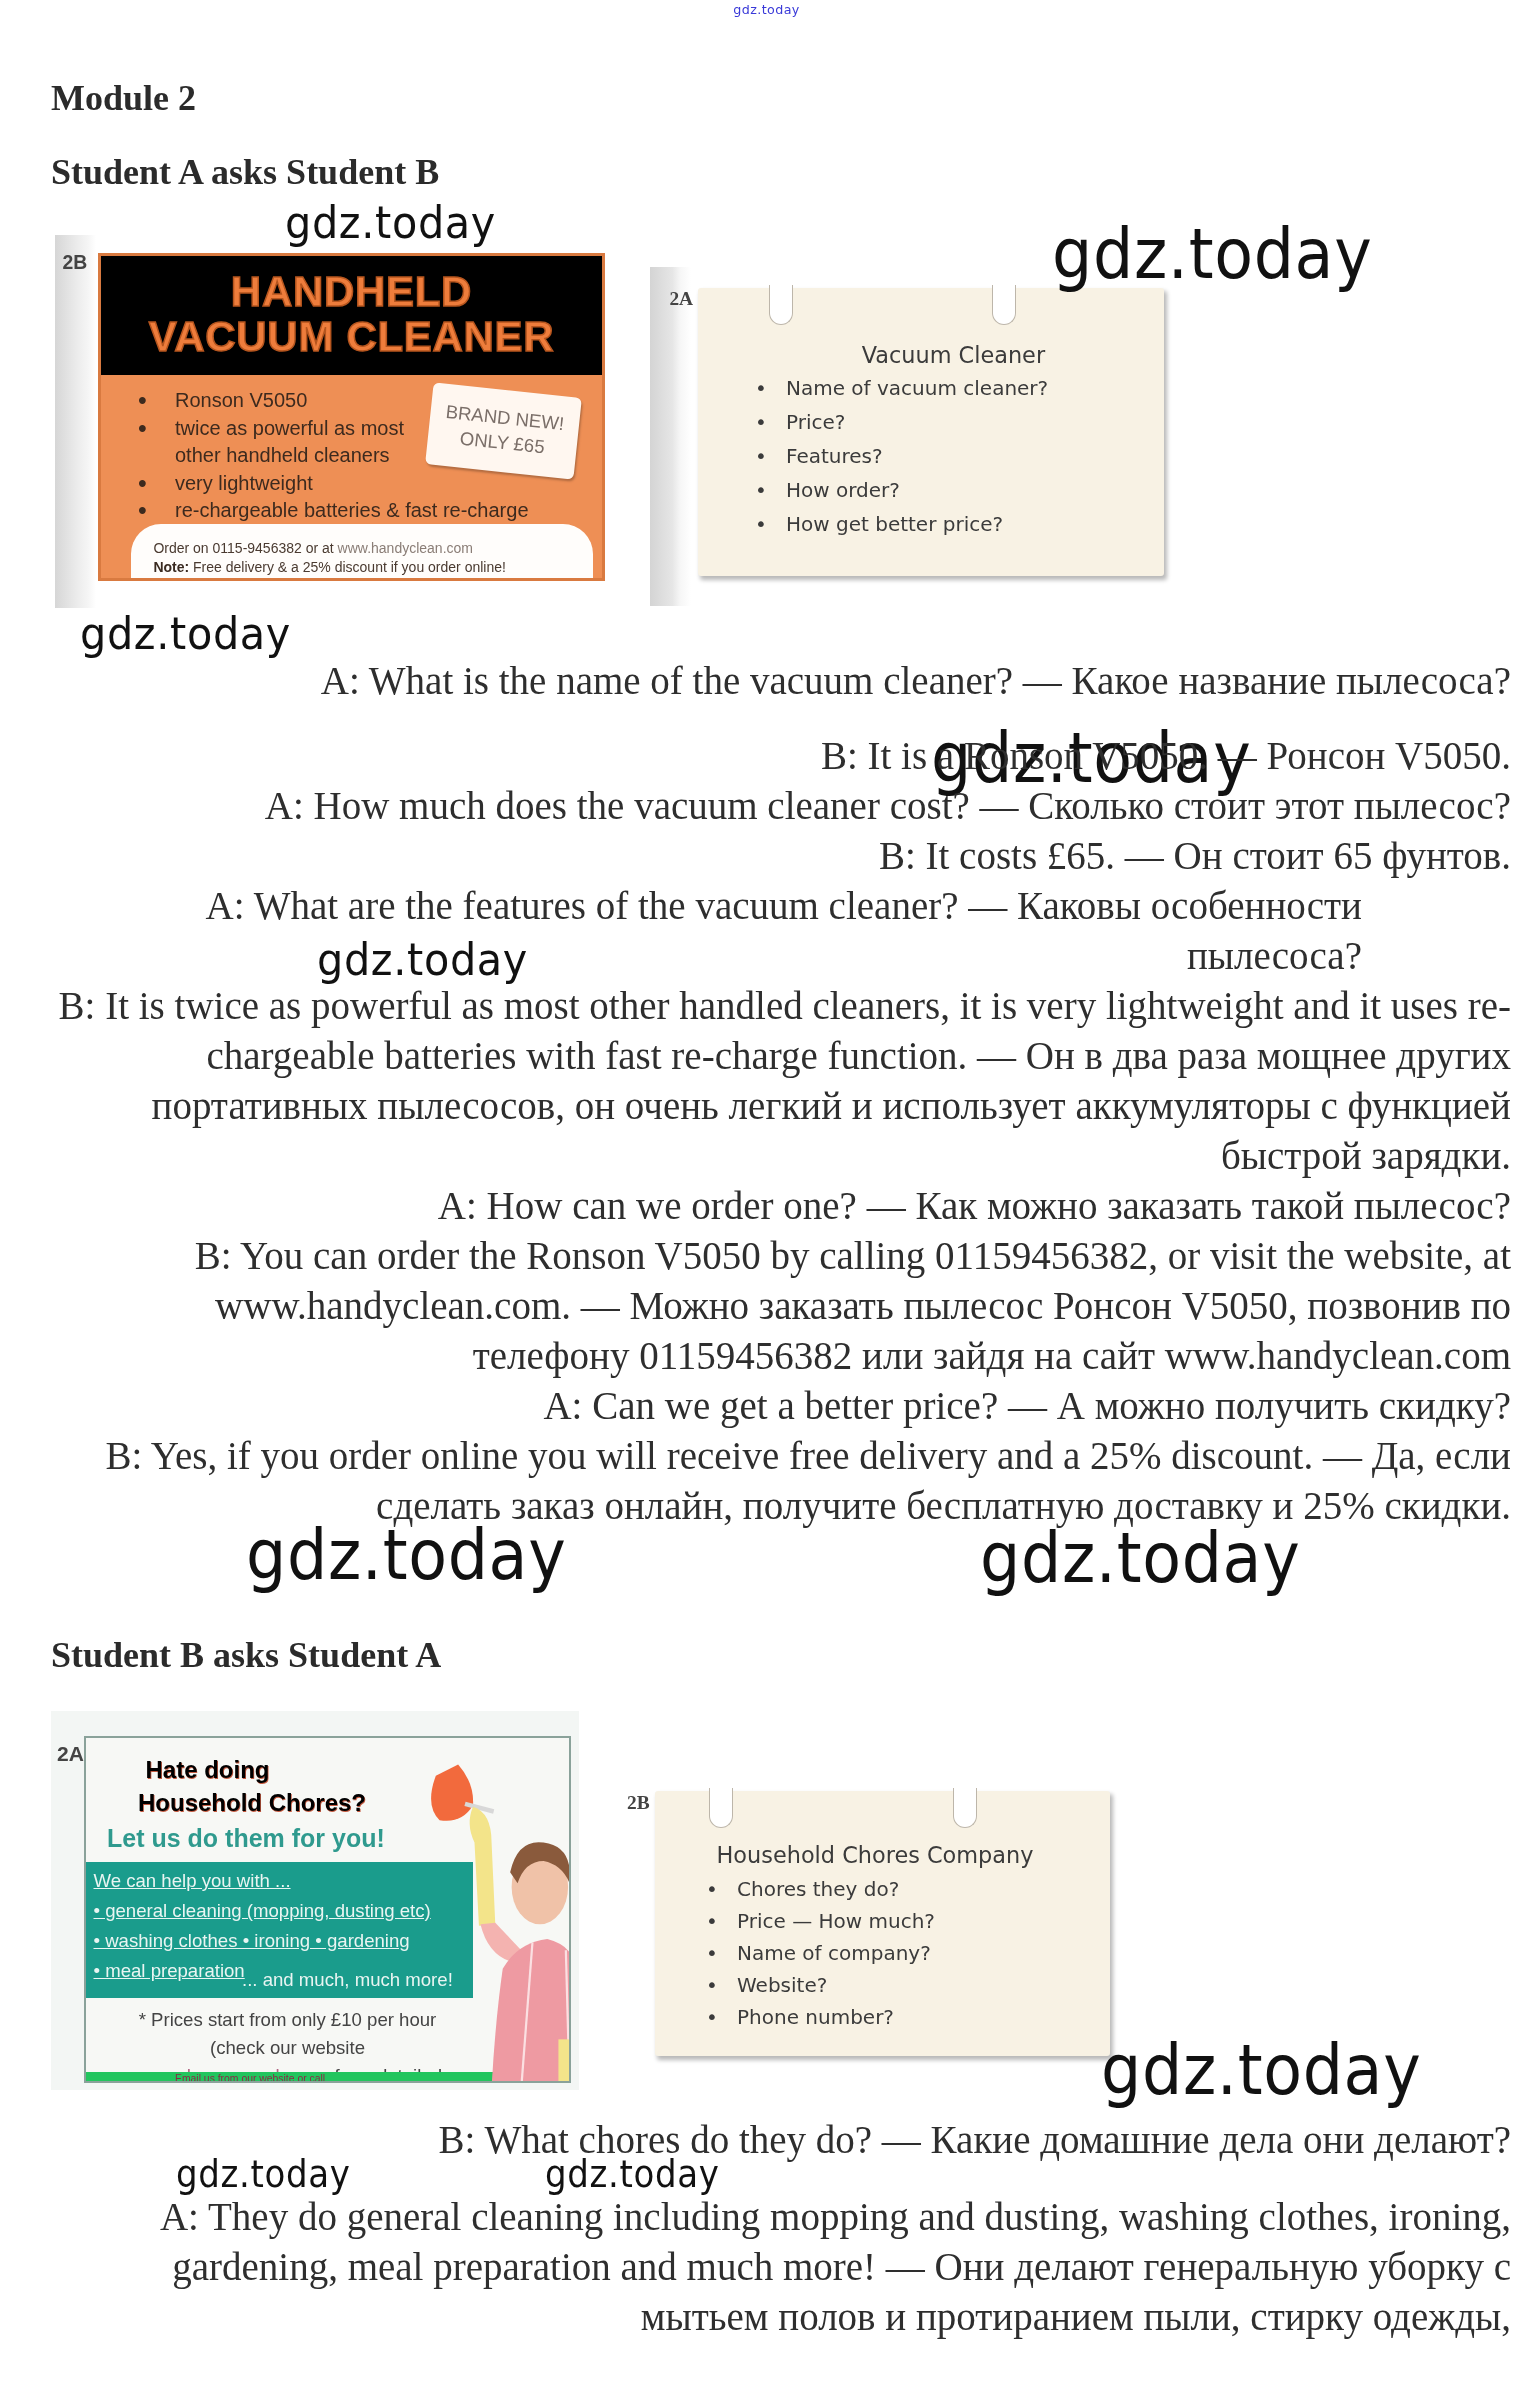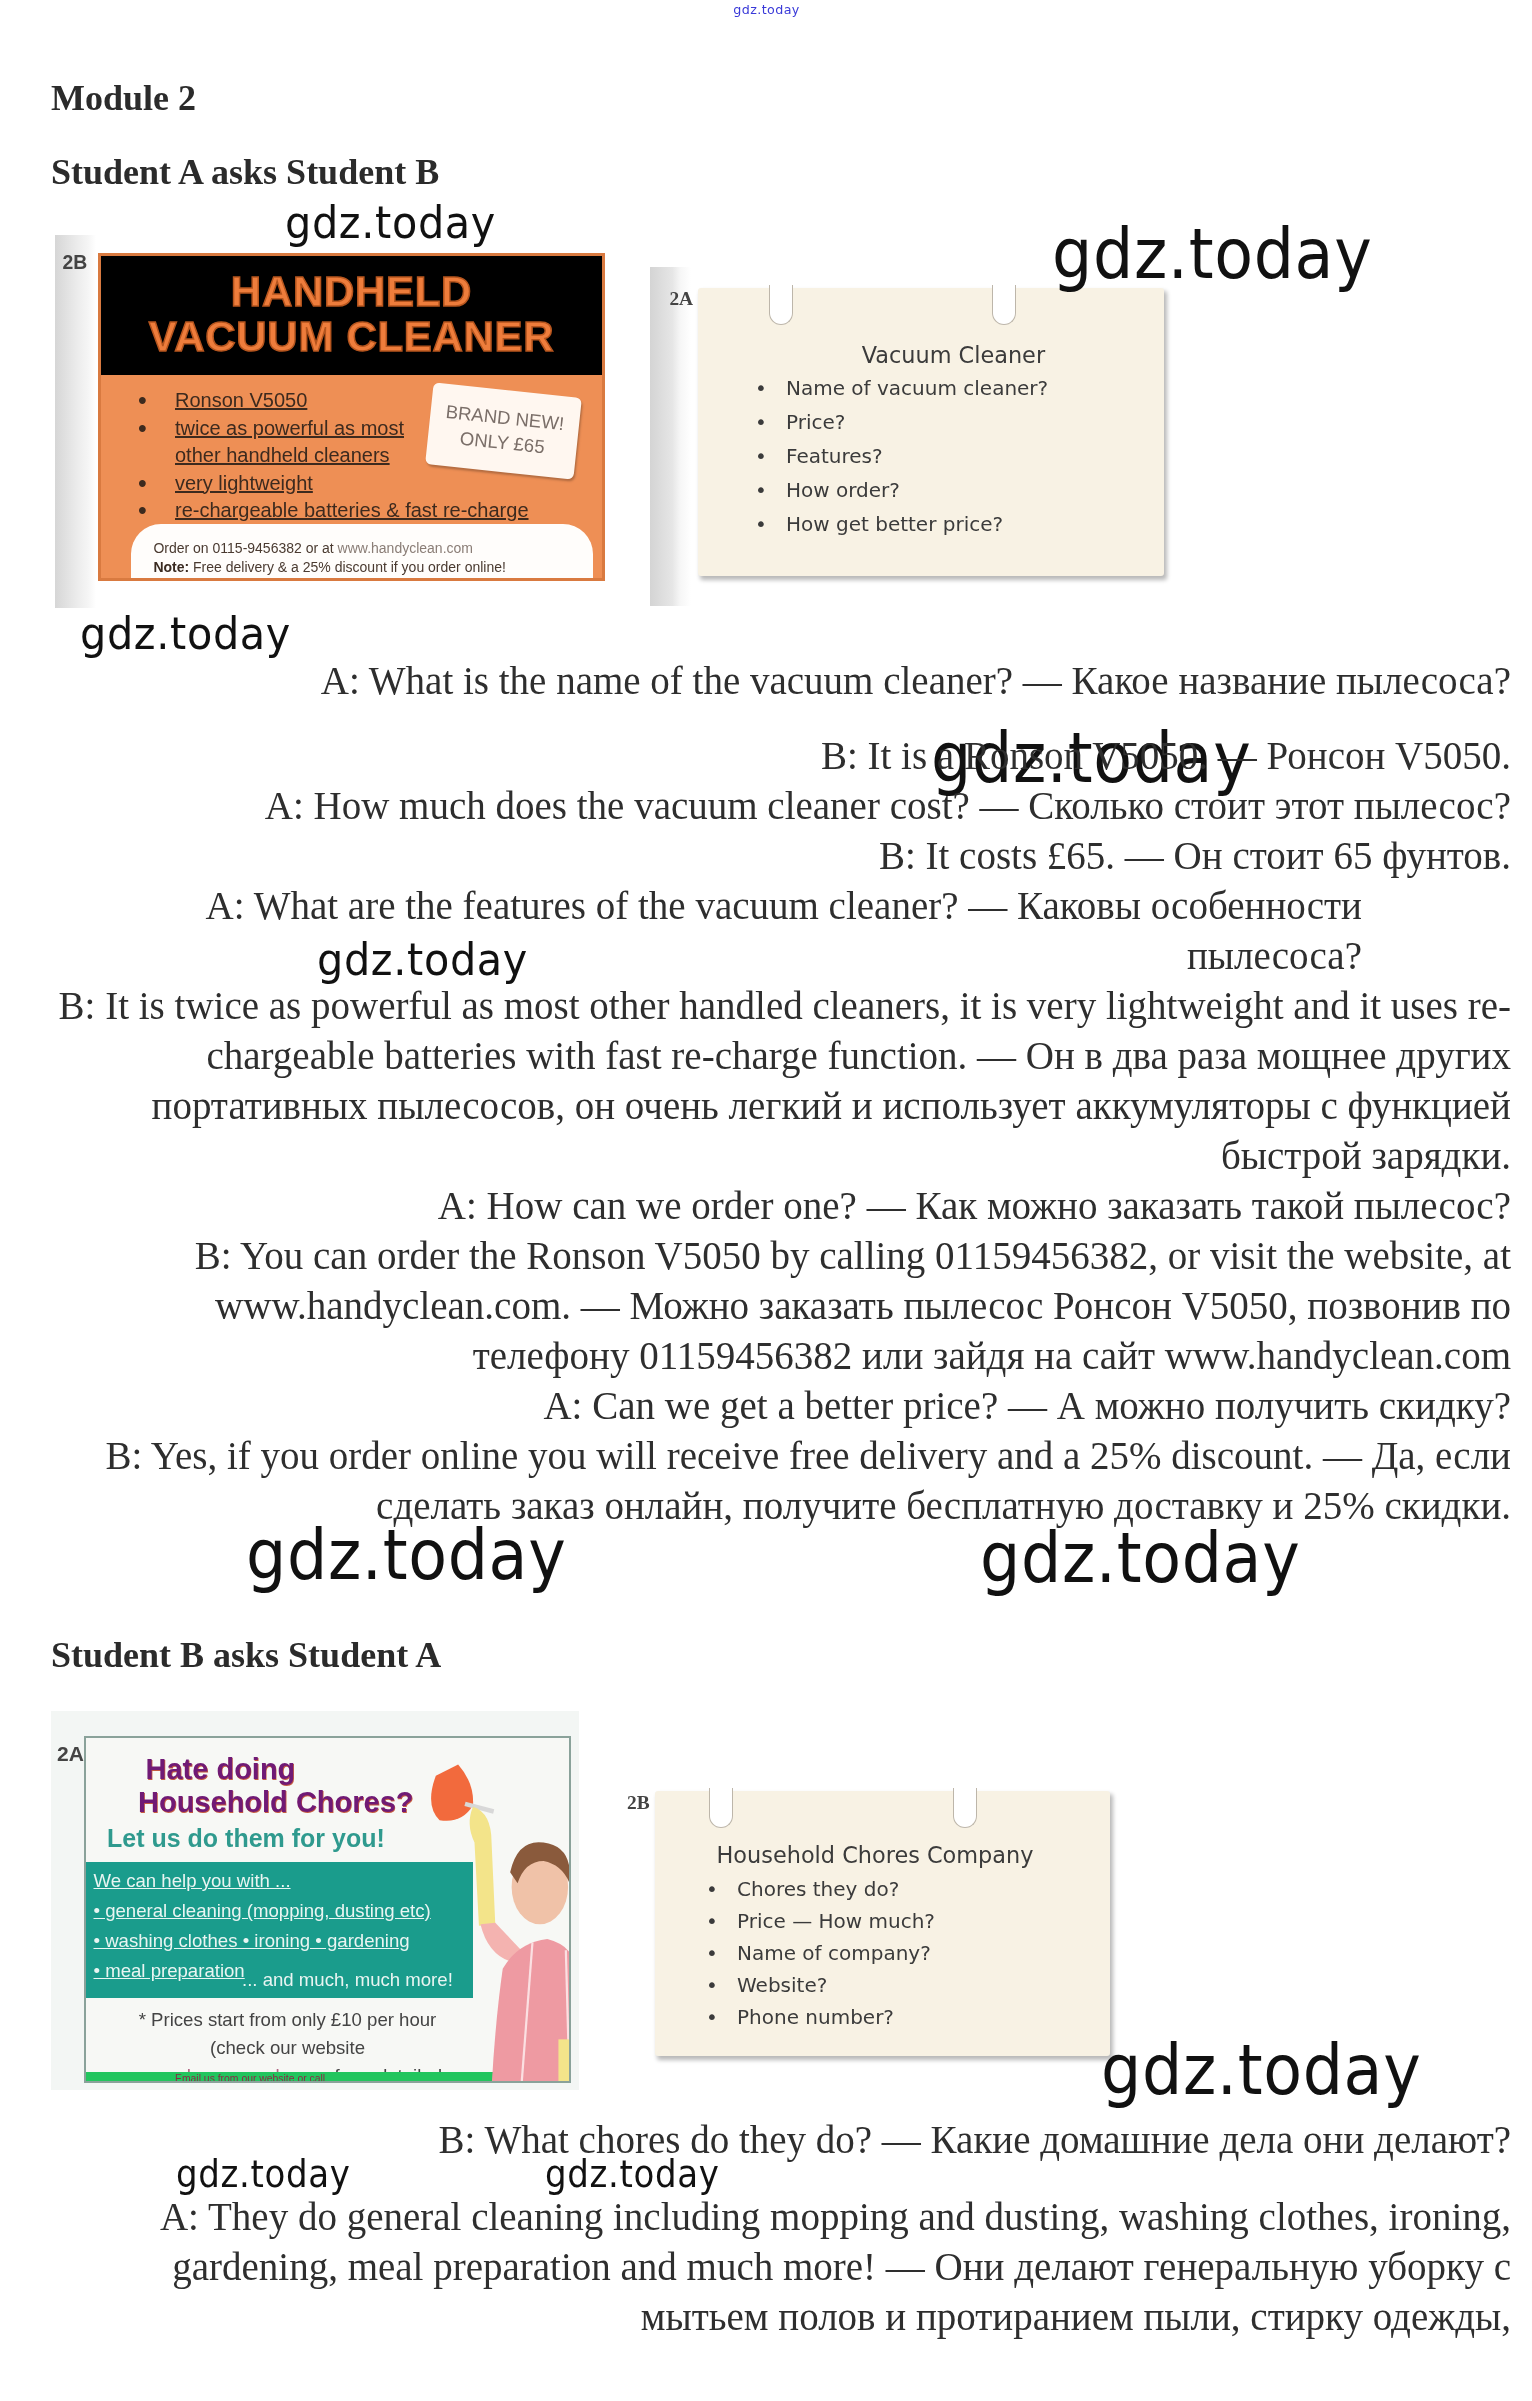--- a/index.html
+++ b/index.html
@@ -11,42 +11,42 @@
   .dialog { left:51px; width:1460px; font-size:39px; line-height:50px; color:#2e2e2e; margin:0;text-align:right; }
   .dialog p { margin:0; white-space:pre-wrap; }
 
   
   .vac-ad { left:55px; top:235px; width:560px; height:373px; background:linear-gradient(90deg,#d6d6d6 0%,#ececec 22.4px,#f5f5f5 33px,#fff 41px); }
   .vac-ad .tag { left:7.5px; top:16.4px; font-family:"Liberation Sans", sans-serif; font-weight:bold; font-size:19.4px; color:#444; }
   .vac-frame { left:43px; top:18px; width:507px; height:328px; background:#ee8f55; border:3px solid #d97a40; box-sizing:border-box; overflow:hidden; }
   .vac-head { left:0; top:0; width:100%; height:119px; background:#000000; }
   .vac-title { width:100%; text-align:center; font-family:"Liberation Sans", sans-serif; font-weight:900; color:#ee7d3c; -webkit-text-stroke:1.5px #b6551e; letter-spacing:0.7px; line-height:45px; font-size:42px; }
   .vac-list { left:37px; top:131px; width:283px; margin:0; padding:0; list-style:none; font-family:"Liberation Sans", sans-serif; font-size:20px; color:#3d2a1e; line-height:27.6px; }
-  .vac-list li { position:relative; padding-left:37px;text-decoration:underline; }
+  .vac-list li { position:relative; padding-left:37px; }
   .vac-list li:before { content:"•"; position:absolute; left:0; top:0; font-size:25px; }
   .brand-badge { left:328px; top:134px; width:149px; height:82px; background:#fff7f0; transform:rotate(6deg); border-radius:6px; box-shadow:1.5px 2.2px 2.2px rgba(0,0,0,0.25); text-align:center; font-family:"Liberation Sans", sans-serif; font-size:18.6px; color:#7a6e68; line-height:25px; padding-top:15px; box-sizing:border-box; }
   .vac-order { left:30px; top:268px; width:462px; height:56px; background:#fffdfb; border-radius:30px 30px 0 0; font-family:"Liberation Sans", sans-serif; font-size:14px; color:#4a3a30; padding:15px 0 0 22.4px; box-sizing:border-box; line-height:19.4px; }
   .vac-order .url { color:#8a7d76; }
   .vac-order b { color:#3a2a20; }
 
   
   .card-wrap { background:linear-gradient(90deg,#d4d4d4 0%,#e6e6e6 22.4px,#f6f6f6 30px,#fff 41px); }
   .card-tag { font-family:"Liberation Serif", serif; font-weight:bold; font-size:19.4px; color:#444; }
   .card { background:#f8f2e4; box-shadow:2.2px 3.7px 4.5px rgba(0,0,0,0.28); border-radius:3px; }
   .notch { position:absolute; top:-3px; width:22.4px; height:39px; background:#fff; border:1.5px solid #bdb6aa; border-top:none; border-radius:0 0 12px 12px; }
   .card-title { position:absolute; width:100%; text-align:center; font-family:"DejaVu Sans", sans-serif; font-size:22.4px; color:#3b3b3b; }
   .card-list { position:absolute; margin:0; padding:0; list-style:none; font-family:"DejaVu Sans", sans-serif; font-size:20px; color:#3b3b3b; line-height:34px; }
   .card-list li { position:relative; padding-left:31px; }
   .card-list li:before { content:"•"; position:absolute; left:0; top:0; }
 
   
   .chore-ad { left:51px; top:1711px; width:528px; height:379px; background:#f3f6f4; }
   .chore-ad .tag { left:6px; top:31px; font-family:"Liberation Sans", sans-serif; font-weight:bold; font-size:21px; color:#444; }
   .chore-frame { left:33px; top:25px; width:487px; height:347px; border:2.2px solid #8aa29a; box-sizing:border-box; background:#f7f8f5; overflow:hidden; }
-  .chore-h1 { left:52px; top:15px; font-family:"Liberation Sans", sans-serif; font-weight:bold; font-size:29px; line-height:33px; color:#701a75; text-shadow:0.7px 0.7px 0 #c55a40; }
+  .chore-h1 { left:52px; top:15px; font-family:"Liberation Sans", sans-serif; font-weight:bold; font-size:24px; line-height:33px; color:#000000; text-shadow:0.7px 0.7px 0 #c55a40; }
   .chore-h2 { left:21px; top:86px; font-family:"Liberation Sans", sans-serif; font-weight:bold; font-size:25px; color:#2f9a8e; }
   .chore-band { left:0; top:124px; width:387px; height:136px; background:#1a9c8c; }
   .chore-band-text { left:7.5px; top:128px; font-family:"Liberation Sans", sans-serif; font-size:18.6px; color:#e9f5f2; line-height:30px;text-decoration:underline; }
   .chore-more { left:156px; top:231px; font-family:"Liberation Sans", sans-serif; font-size:18.6px; color:#e9f5f2; }
   .chore-price { left:30px; top:268px; width:343px; text-align:center; font-family:"Liberation Sans", sans-serif; font-size:18.6px; color:#444; line-height:28px; }
   .chore-price .url { color:#b06480; text-decoration:underline; }
   .chore-bottom { left:0; top:334px; width:100%; height:13.4px; background:#22c55e; font-family:"Liberation Sans", sans-serif; font-size:10.4px; color:#8a2a45; padding-left:89px; box-sizing:border-box; line-height:13.4px; overflow:hidden; }
   .woman { left:335px; top:15px; width:156px; height:335px; }
 </style>
 </head>

